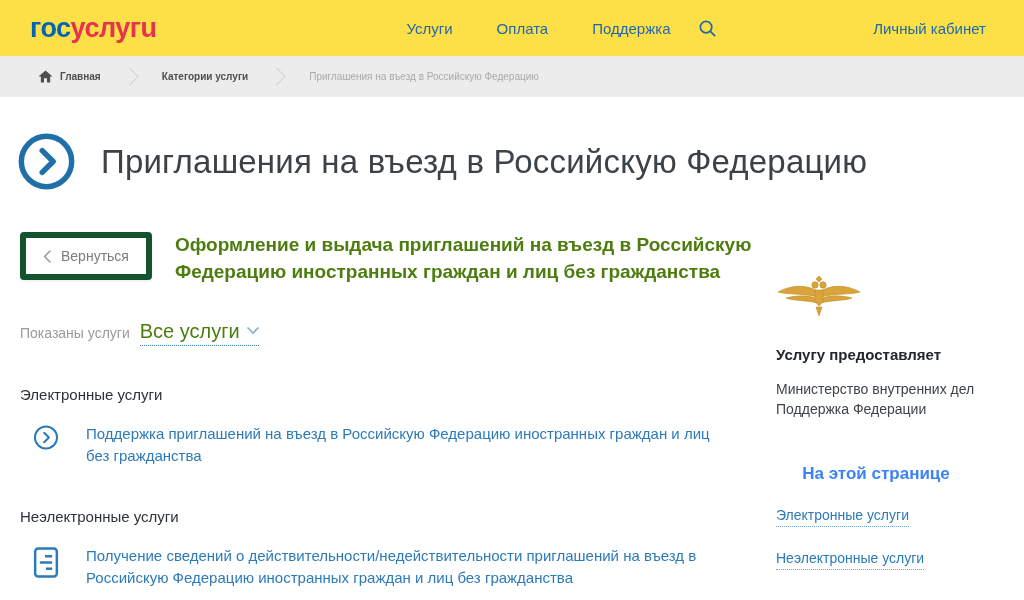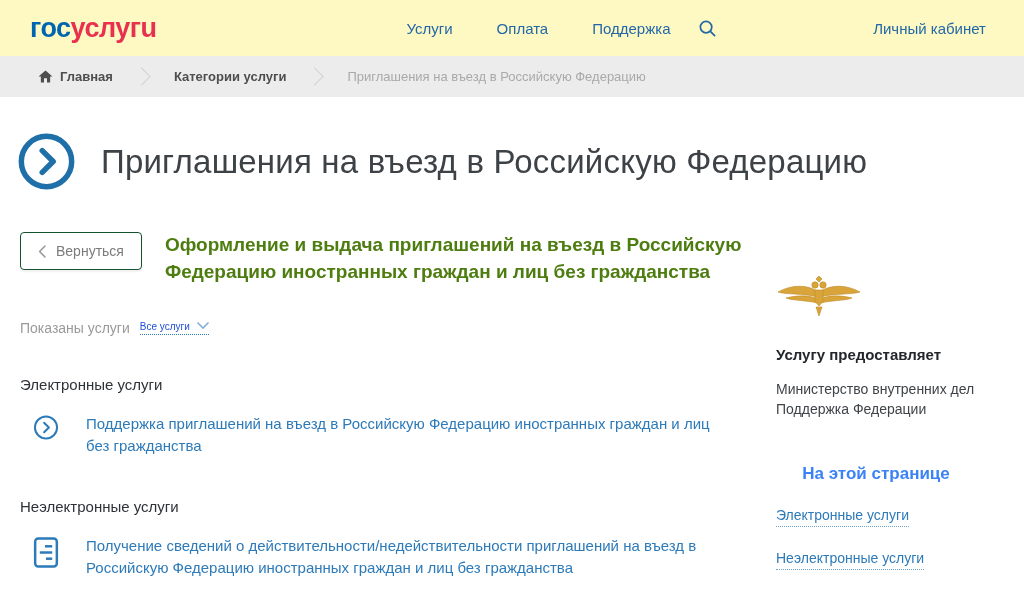--- a/index.html
+++ b/index.html
@@ -1,51 +1,51 @@
 <!DOCTYPE html>
 <html><head>
 <meta charset="utf-8">
 <style>
   * { margin:0; padding:0; box-sizing:border-box; }
   html,body { width:1024px; height:600px; background:#fff;
     font-family:"Liberation Sans", sans-serif; overflow:hidden; position:relative; }
 
   
-  .header { height:56px; display:flex; align-items:center; padding:0 38px 0 30px; background:#fef9c3; }
+  .header { height:56px; display:flex; align-items:center; padding:0 38px 0 30px; background:#fde047; }
   .logo { font-size:27px; font-weight:bold; letter-spacing:-0.5px; cursor:pointer; }
   .logo .p1 { color:#0065b1; }
   .logo .p2 { color:#e8304f; }
   .main-nav { display:flex; gap:44px; margin-left:250px; }
   .nav-link { color:#2268a8; font-size:15px; cursor:pointer; text-decoration:none; }
   .search-btn { margin-left:28px; cursor:pointer; display:flex; align-items:center; }
   .account { margin-left:auto; color:#2268a8; font-size:15px; cursor:pointer; }
 
   
   .breadcrumb { height:41px; background:#ececec; display:flex; align-items:center; padding-left:38px; }
-  .crumb { font-size:13px; color:#4e4e4e; font-weight:bold; display:flex; align-items:center; gap:7px; cursor:pointer; }
+  .crumb { font-size:10px; color:#4e4e4e; font-weight:bold; display:flex; align-items:center; gap:7px; cursor:pointer; }
   .crumb.current { color:#a9a9a9; font-weight:normal; cursor:default; }
   .crumb-sep { width:13px; height:13px; border-top:1px solid #d2d2d2; border-right:1px solid #d2d2d2;
     transform:rotate(45deg); margin:0 26px 0 22px; }
 
   
   .title-row { display:flex; align-items:center; margin:36px 0 0 18px; }
   .title-icon { width:57px; height:57px; flex:0 0 57px; }
   .page-title { font-size:33px; font-weight:300; color:#3d4247; margin-left:26px; letter-spacing:0.2px; }
 
   
   .left-col { width:770px; padding-left:20px; }
   .sub-row { display:flex; align-items:flex-start; margin-top:42px; }
-  .back-btn { display:flex; align-items:center; gap:10px; background:#fff; border:1px solid #14532d;
+  .back-btn { display:flex; align-items:center; gap:10px; background:#fff; border:6px solid #14532d;
     border-radius:4px; padding:10px 17px; color:#7b7b7b; font-size:14px; cursor:pointer;
     box-shadow:0 2px 2px rgba(0,0,0,0.06); }
   .subtitle { margin-left:23px; width:590px; font-size:19px; font-weight:bold; color:#4d7c0f; line-height:1.42; }
 
   .filter-row { margin-top:34px; display:flex; align-items:center; gap:10px; }
   .filter-label { color:#9a9a9a; font-size:14px; }
-  .filter-value { color:#1d4ed8; font-size:10px; border-bottom:1px dotted #2d7ab9; padding-bottom:2px;
+  .filter-value { color:#4d7c0f; font-size:20px; border-bottom:1px dotted #2d7ab9; padding-bottom:2px;
     cursor:pointer; display:inline-flex; align-items:center; }
   .filter-caret { margin-left:7px; display:inline-flex; }
 
   .section-heading { margin-top:40px; font-size:15px; color:#2e3338; }
   .service-row { display:flex; align-items:flex-start; margin-top:20px; }
   .service-icon { flex:0 0 26px; margin:2px 0 0 13px; }
   .service-link { margin-left:27px; max-width:650px; color:#2d7ab9; font-size:15px; line-height:1.5;
     cursor:pointer; text-decoration:none; }
 
   

